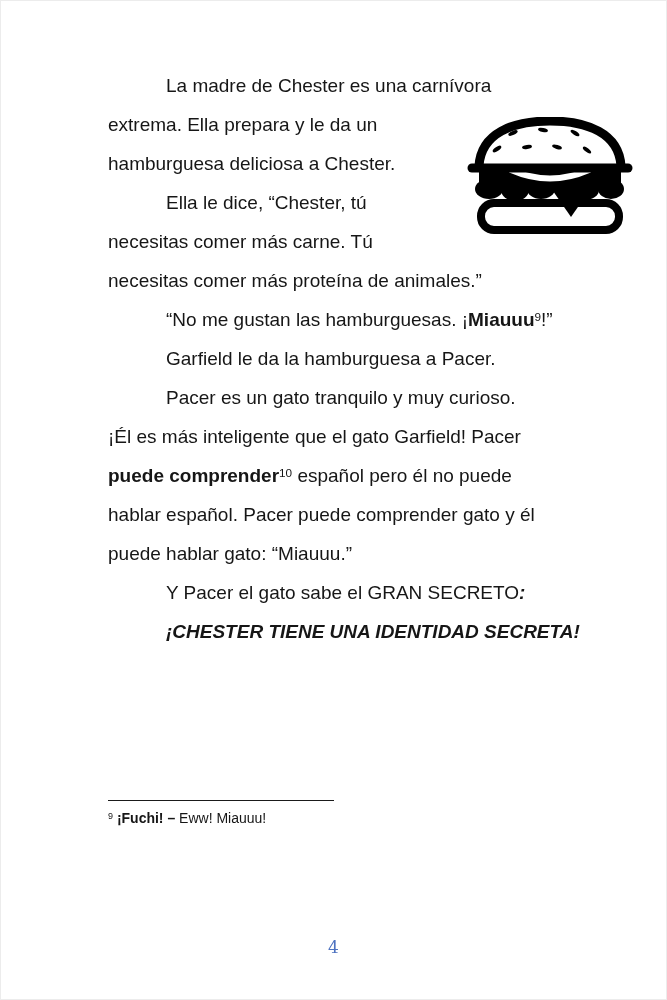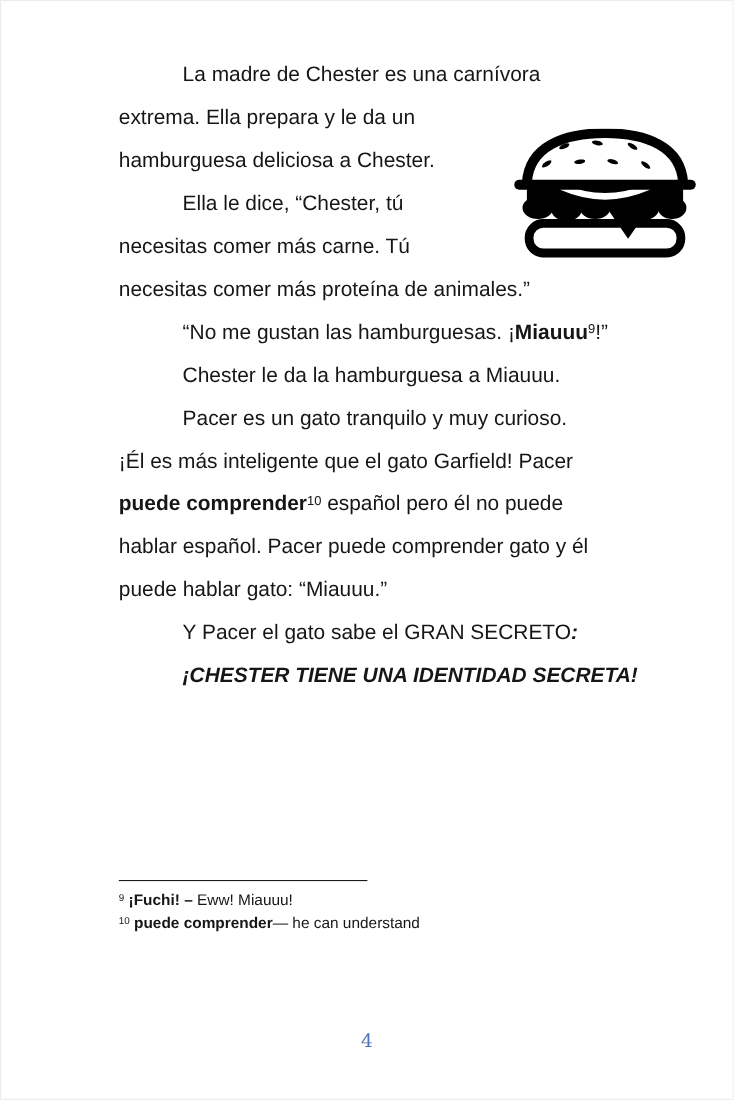--- a/index.html
+++ b/index.html
@@ -4,21 +4,21 @@
 <style>
   html,body { margin:0; padding:0; background:#ffffff; }
   .page {
     position:relative; width:667px; height:1000px; margin:0 auto;
     background:#ffffff; overflow:hidden; box-sizing:border-box;
     border:1px solid #ececec;
     font-family:"Liberation Sans", sans-serif;
     color:#161616;
   }
   .story {
-    position:absolute; left:107px; top:48px; width:482px;
+    position:absolute; left:107px; top:65px; width:482px;
     font-size:19px; line-height:39px;
   }
   .para { margin:0; text-indent:58px; white-space:pre-line; }
   .para.single { white-space:nowrap; }
   .b { font-weight:bold; }
   .i { font-style:italic; }
   .supref { font-size:62%; line-height:0; position:relative; top:-0.45em; }
   .footnotes {
     position:absolute; left:107px; top:799px; width:480px;
     font-size:14px; line-height:21px;
@@ -38,21 +38,21 @@
 <div class="page">
 
   <div class="story">
     <p class="para"><span>La madre de Chester es una carnívora
 extrema. Ella prepara y le da un
 hamburguesa deliciosa a Chester.</span></p>
     <p class="para"><span>Ella le dice, “Chester, tú
 necesitas comer más carne. Tú
 necesitas comer más proteína de animales.”</span></p>
     <p class="para"><span>“No me gustan las hamburguesas. ¡</span><span class="b">Miauuu</span><span class="supref">9</span><span>!”</span></p>
-    <p class="para"><span>Chester le da la hamburguesa a Miauuu.</span></p>
+    <p class="para"><span>Garfield le da la hamburguesa a Pacer.</span></p>
     <p class="para"><span>Pacer es un gato tranquilo y muy curioso.
 ¡Él es más inteligente que el gato Garfield! Pacer
 </span><span class="b">puede comprender</span><span class="supref">10</span><span> español pero él no puede
 hablar español. Pacer puede comprender gato y él
 puede hablar gato: “Miauuu.”</span></p>
     <p class="para single"><span>Y Pacer el gato sabe el GRAN SECRETO</span><span class="b i">:</span></p>
     <p class="para single"><span class="b i">¡CHESTER TIENE UNA IDENTIDAD SECRETA!</span></p>
   </div>
 
   <div class="hamburger">
@@ -83,18 +83,17 @@
         <ellipse cx="60" cy="30" rx="5" ry="2" transform="rotate(-8 60 30)"></ellipse>
         <ellipse cx="90" cy="30" rx="5" ry="2" transform="rotate(16 90 30)"></ellipse>
         <ellipse cx="120" cy="33" rx="5" ry="2" transform="rotate(38 120 33)"></ellipse>
       </g>
     </svg>
   </div>
 
   <div class="footnotes">
     <div class="fn-sep"></div>
     <div class="fn-line"><span class="fn-marker">9</span> <span class="b">¡Fuchi! –</span><span> Eww! Miauuu!</span></div>
-    <div class="fn-line"><span class="fn-marker">10</span> <span class="b">puede comprender</span><span>— he can understand</span></div>
   </div>
 
   <div class="page-number">4</div>
 
 </div>
 
 </body></html>

